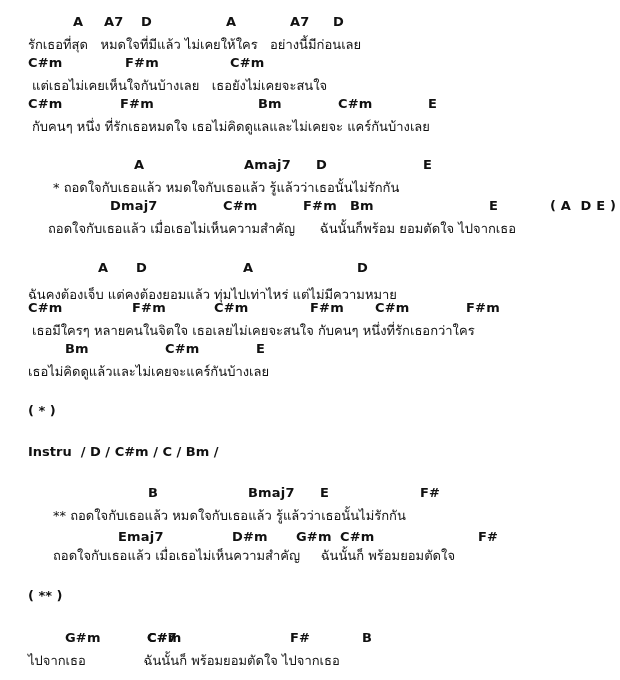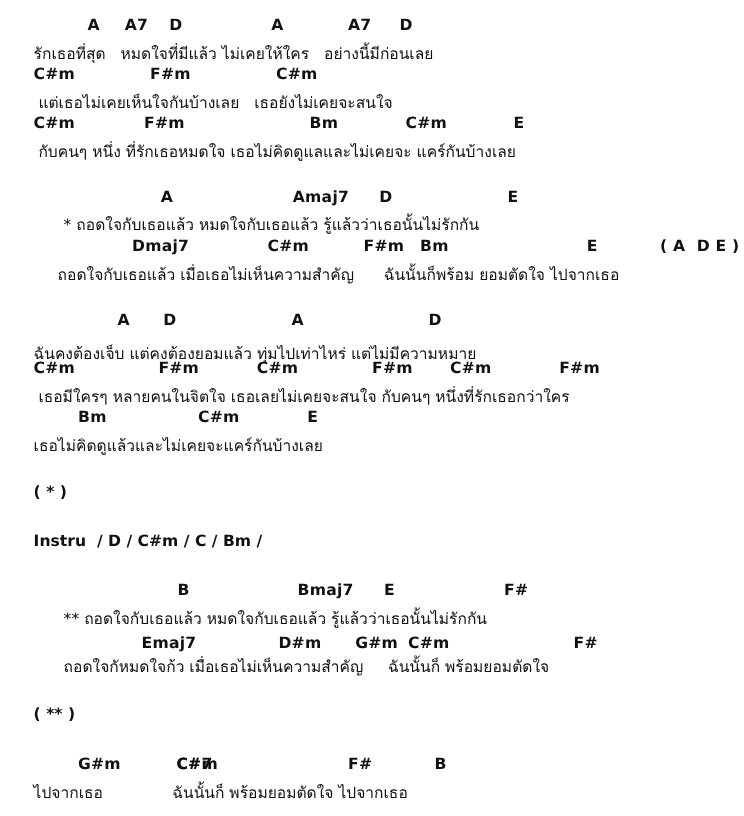--- a/index.html
+++ b/index.html
@@ -109,21 +109,21 @@
   <span class="lyric" style="left:53px;">** ถอดใจกับเธอแล้ว หมดใจกับเธอแล้ว รู้แล้วว่าเธอนั้นไม่รักกัน</span>
 </div>
 <div class="line" style="top:529px;width:620px;padding-left:46px;">
   <span class="chord" style="left:118px;">Emaj7</span>
   <span class="chord" style="left:232px;">D#m</span>
   <span class="chord" style="left:296px;">G#m</span>
   <span class="chord" style="left:340px;">C#m</span>
   <span class="chord" style="left:478px;">F#</span>
 </div>
 <div class="line" style="top:545px;width:620px;">
-  <span class="lyric" style="left:53px;">ถอดใจกัหมดใจก้ว เมื่อเธอไม่เห็นความสำคัญ     ฉันนั้นก็ พร้อมยอมตัดใจ</span>
+  <span class="lyric" style="left:53px;">ถอดใจกับเธอแล้ว เมื่อเธอไม่เห็นความสำคัญ     ฉันนั้นก็ พร้อมยอมตัดใจ</span>
 </div>
 
 <div class="label" style="top:588px;left:28px;">( ** )</div>
 
 <div class="line" style="top:630px;width:620px;">
   <span class="chord" style="left:65px;">G#m</span>
   <span class="chord" style="left:108px;margin-left:39px;">C#7</span>
   <span class="chord" style="left:147px;">C#m</span>
   <span class="chord" style="left:290px;">F#</span>
   <span class="chord" style="left:362px;">B</span>

